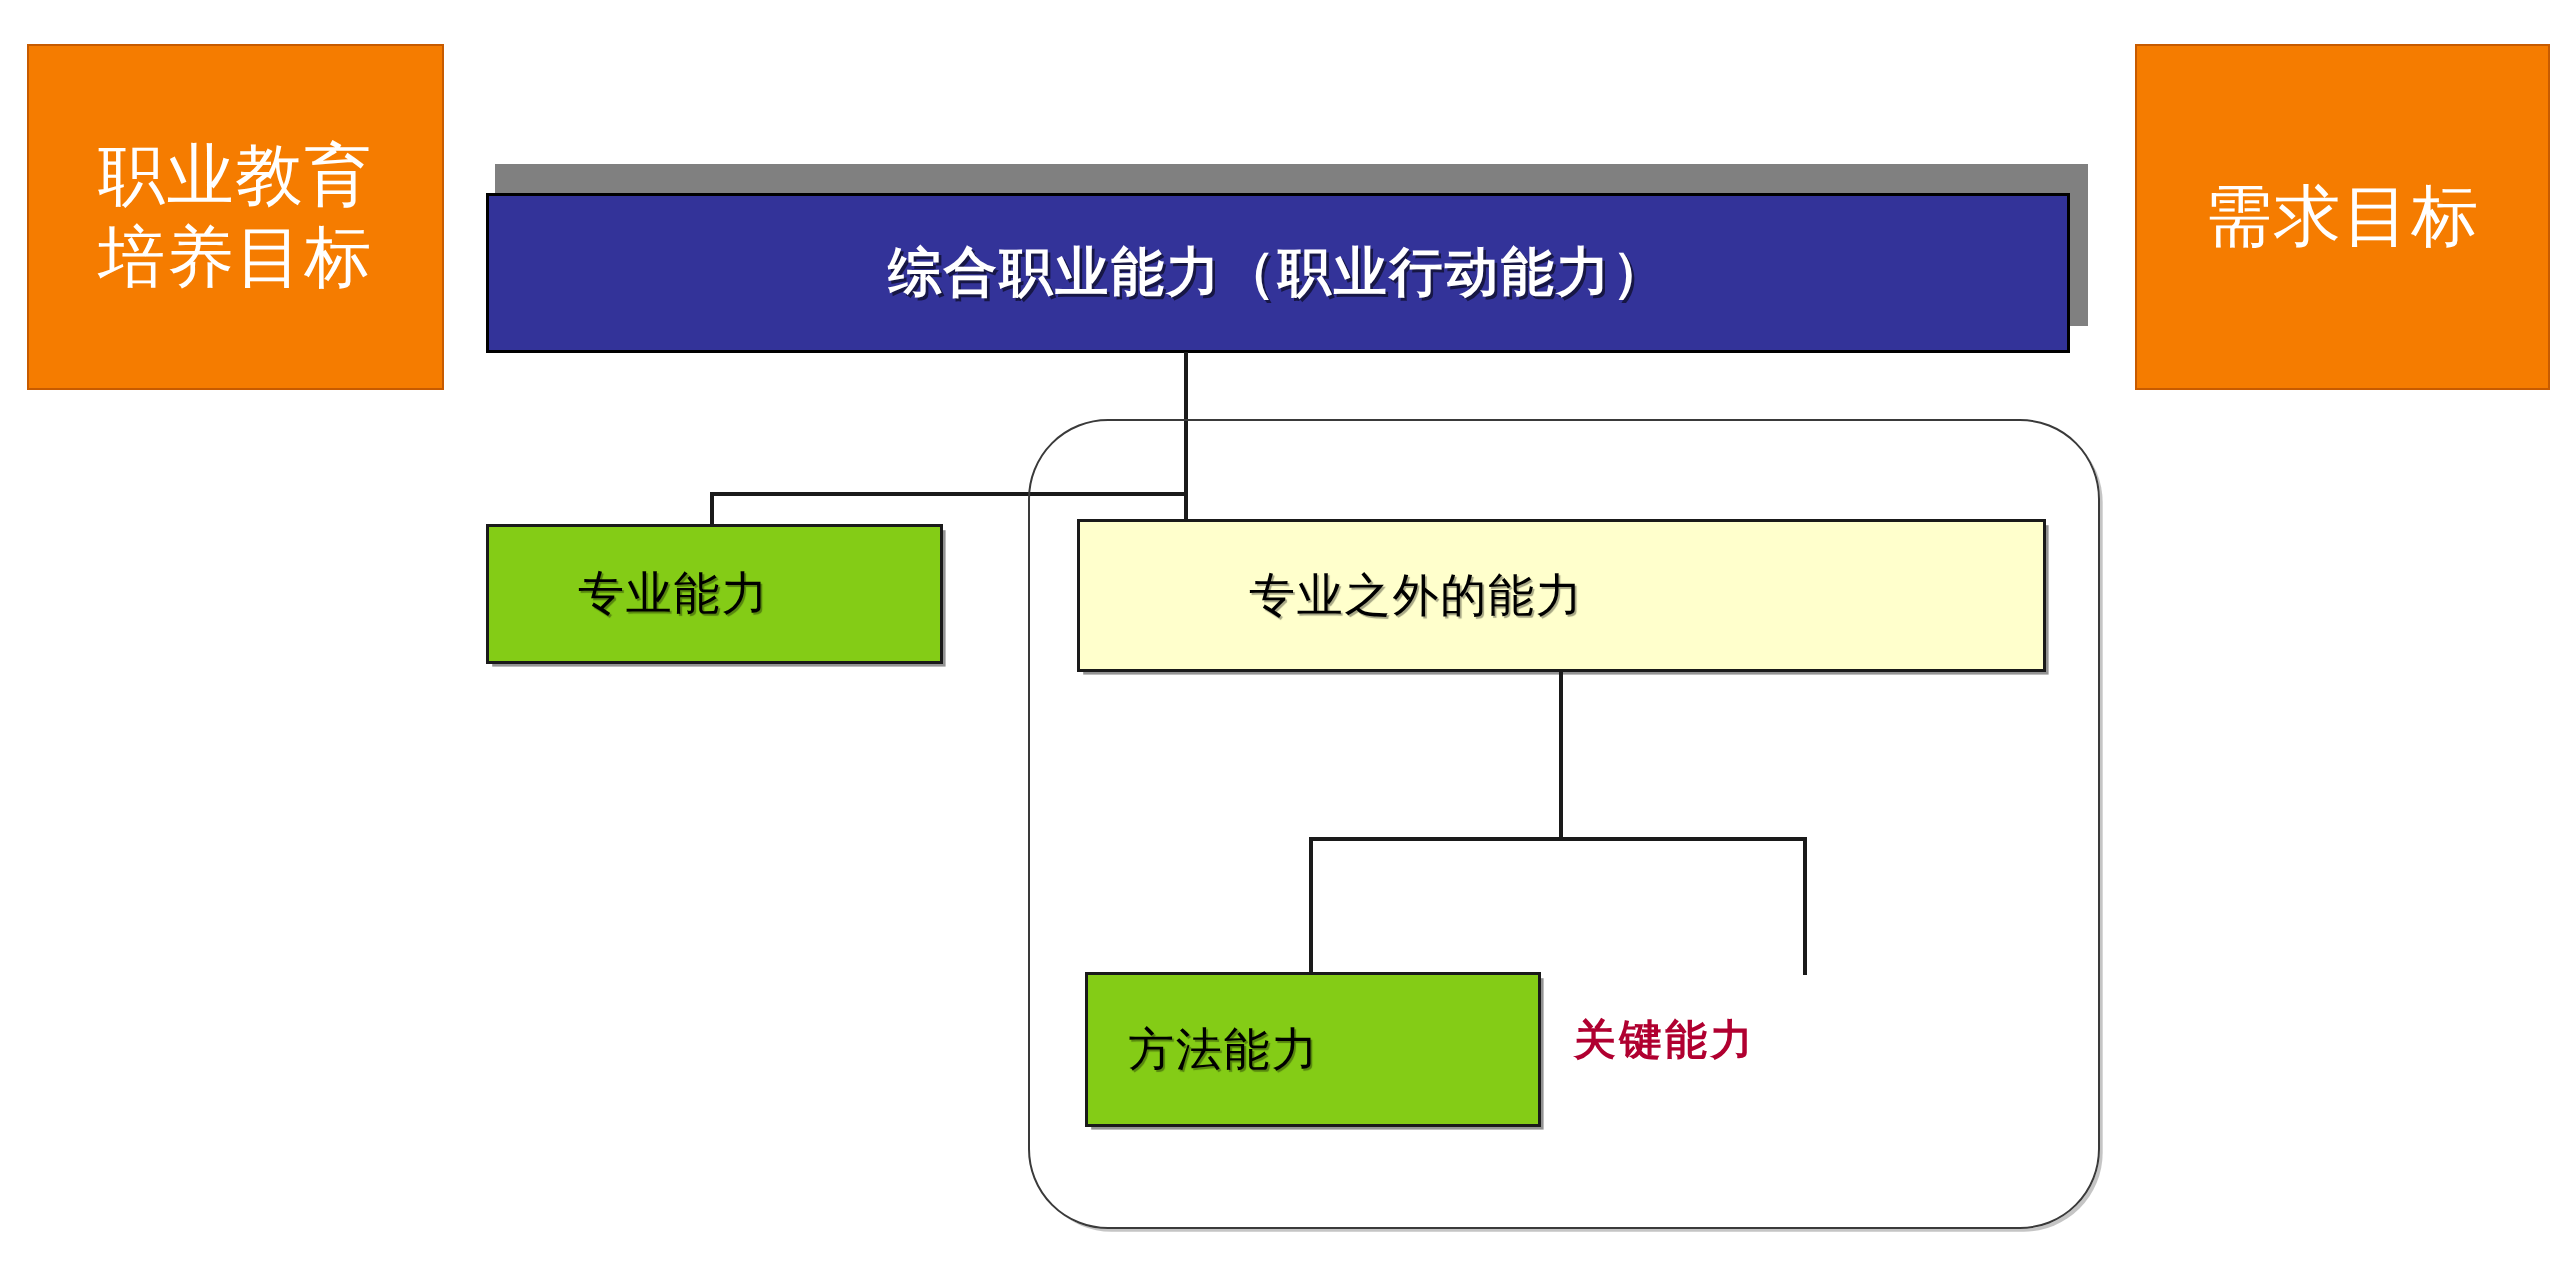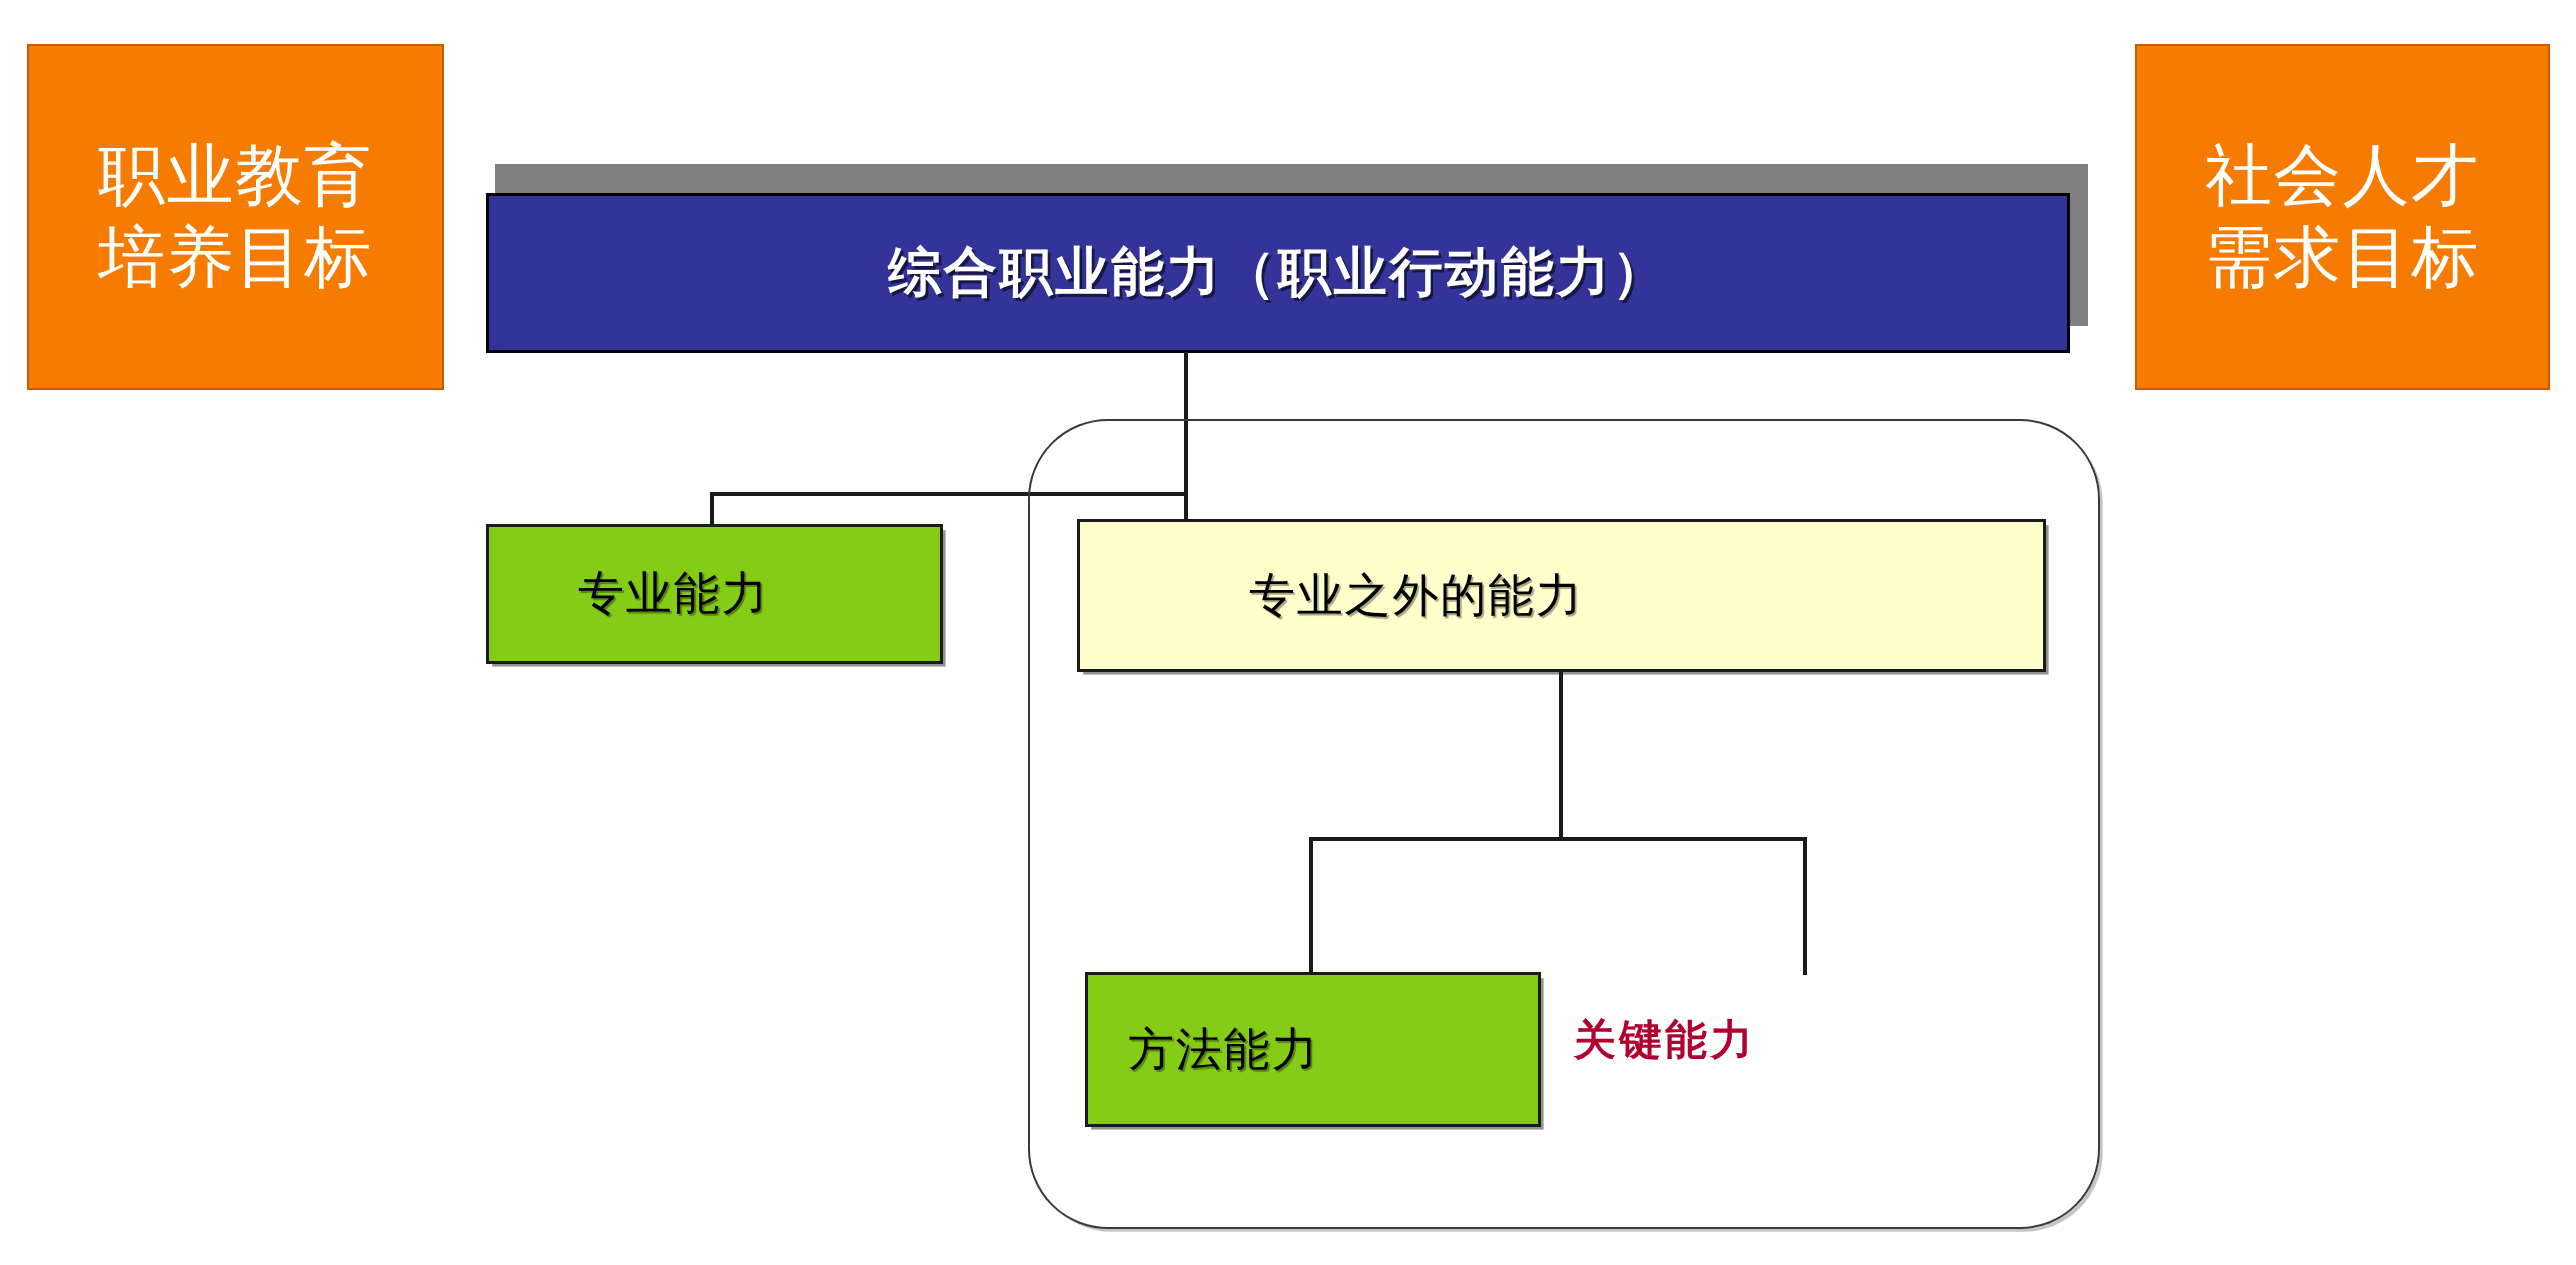--- a/index.html
+++ b/index.html
@@ -138,21 +138,20 @@
 <body>
 
 <div id="stage">
 
   <div id="orange-left" class="orange-box">
     <span class="orange-line">职业教育</span>
     <span class="orange-line">培养目标</span>
   </div>
 
   <div id="orange-right" class="orange-box">
-    <span class="orange-line">社会人才</span>
     <span class="orange-line">需求目标</span>
   </div>
 
   <div id="blue-shadow"></div>
   <div id="blue-box">
     <span class="label">综合职业能力（职业行动能力）</span>
   </div>
 
   <div class="conn v" id="conn-trunk"></div>
   <div class="conn h" id="conn-bar-top"></div>

